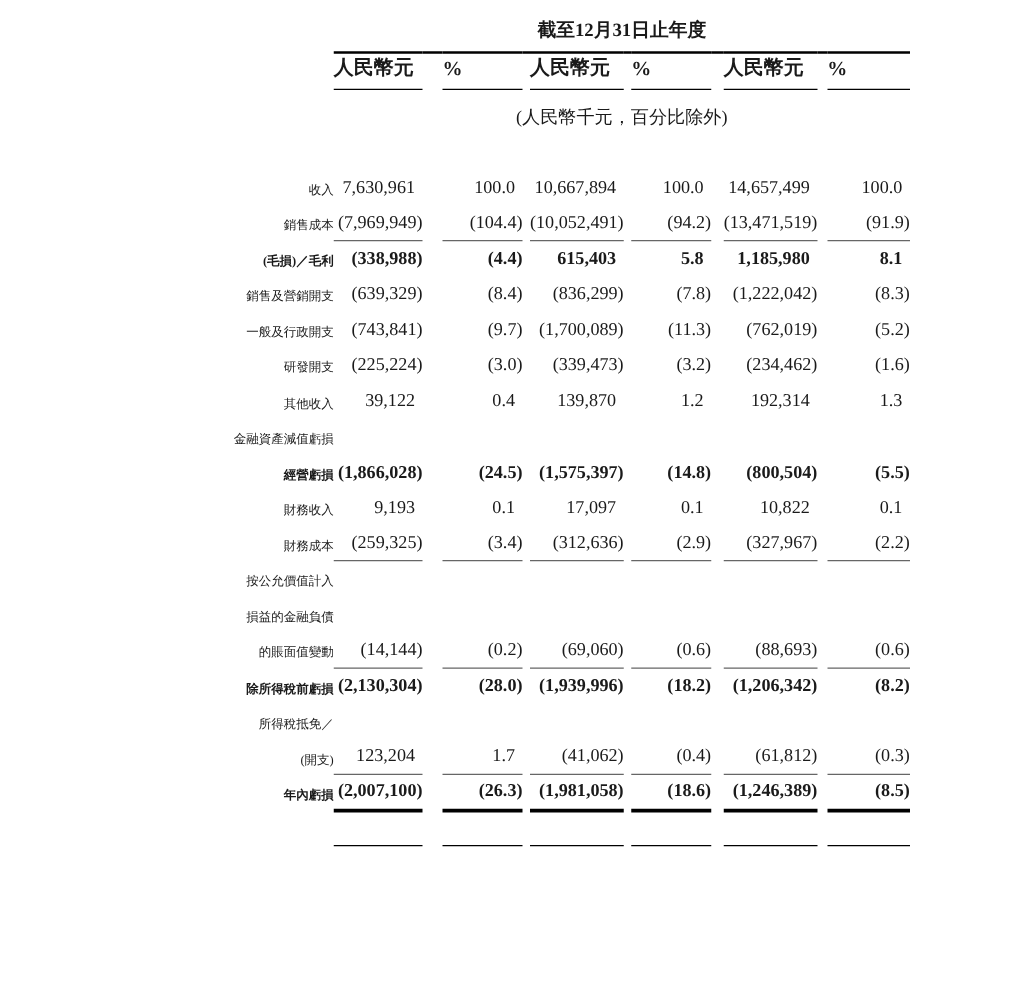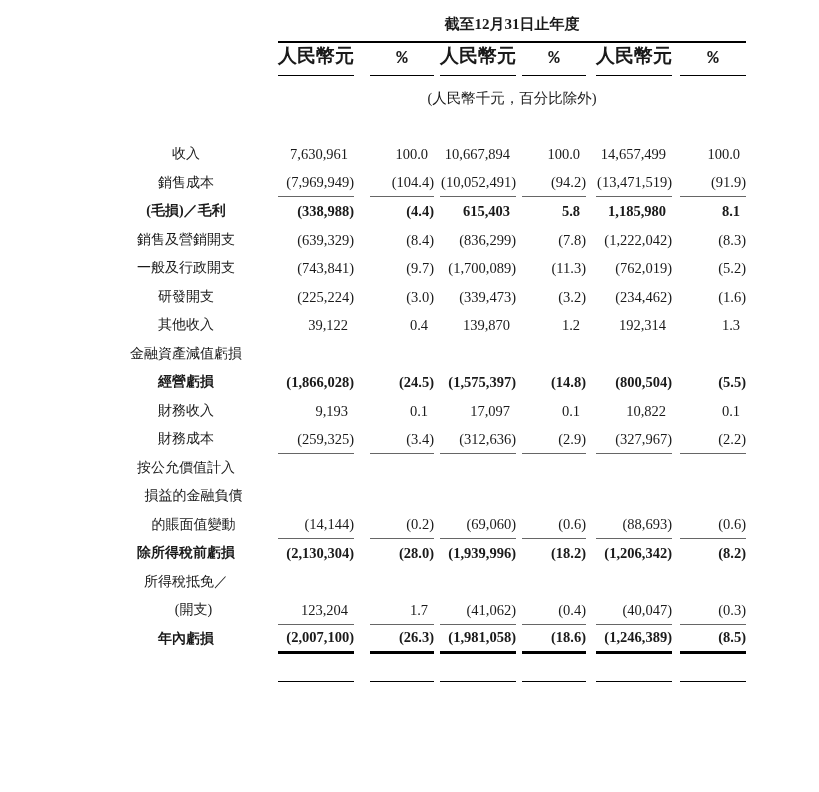--- a/index.html
+++ b/index.html
@@ -3,33 +3,33 @@
 <meta charset="utf-8">
 <style>
   * { margin:0; padding:0; box-sizing:border-box; }
   html,body { background:#ffffff; }
   body {
     width:819px; height:792px;
     font-family:"Liberation Serif","DejaVu Serif",serif;
     color:#1a1a1a;
   }
   .page { position:relative; width:819px; height:792px; background:#fff; overflow:hidden; }
-  table { border-collapse:collapse; table-layout:fixed; position:absolute; left:94px; top:12px; }
+  table { border-collapse:collapse; table-layout:fixed; position:absolute; left:83px; top:12px; }
   td { font-size:14.5px; vertical-align:bottom; white-space:nowrap; padding:0; }
 
   
   td.title { text-align:center; font-weight:bold; font-size:15px; padding-bottom:7px; border-bottom:2px solid #000; height:30px; }
   td.yr    { text-align:center; font-weight:bold; font-size:15px; padding-bottom:6px; border-bottom:1.5px solid #000; height:30px; }
-  td.ch    { text-align:center; font-weight:bold; font-size:19px; padding-bottom:6px; border-bottom:1.5px solid #000; height:29px;font-family:Liberation Mono, monospace; }
+  td.ch    { font-weight:bold; font-size:16px; padding-bottom:6px; border-bottom:1.5px solid #000; height:29px; }
   td.note  { text-align:center; font-size:14.5px; height:38px; padding-bottom:6px; }
   tr.spacer td { height:26px; }
 
   
   #rows tr { height:28.5px; }
-  td.lbl { text-align:center; font-size:14px; padding-bottom:5px; }
+  td.lbl { text-align:right; font-size:10px; padding-bottom:5px; }
   td.val { text-align:right; padding-bottom:5px; }
   td.val.pos { padding-right:6px; }
   td.gap { }
   tr.rule td.val { border-bottom:1px solid #666; }
   tr.bold td { font-weight:bold; }
 
   
   tr.dblrow { height:8px; }
   tr.dblrow td { font-size:0; line-height:0; padding:0; }
   td.dbl { border-top:3px solid #000; border-bottom:1.5px solid #000; height:8px; }
@@ -308,21 +308,21 @@
         <tr class="rule">
           <td class="lbl" style="padding-left: 15px;">(開支)</td>
           <td class="val pos">123,204</td>
           <td class="gap"></td>
           <td class="val pos">1.7</td>
           <td class="gap"></td>
           <td class="val">(41,062)</td>
           <td class="gap"></td>
           <td class="val">(0.4)</td>
           <td class="gap"></td>
-          <td class="val">(40,047)</td>
+          <td class="val">(61,812)</td>
           <td class="gap"></td>
           <td class="val">(0.3)</td>
         </tr>
         <tr class="bold">
           <td class="lbl">年內虧損</td>
           <td class="val">(2,007,100)</td>
           <td class="gap"></td>
           <td class="val">(26.3)</td>
           <td class="gap"></td>
           <td class="val">(1,981,058)</td>

